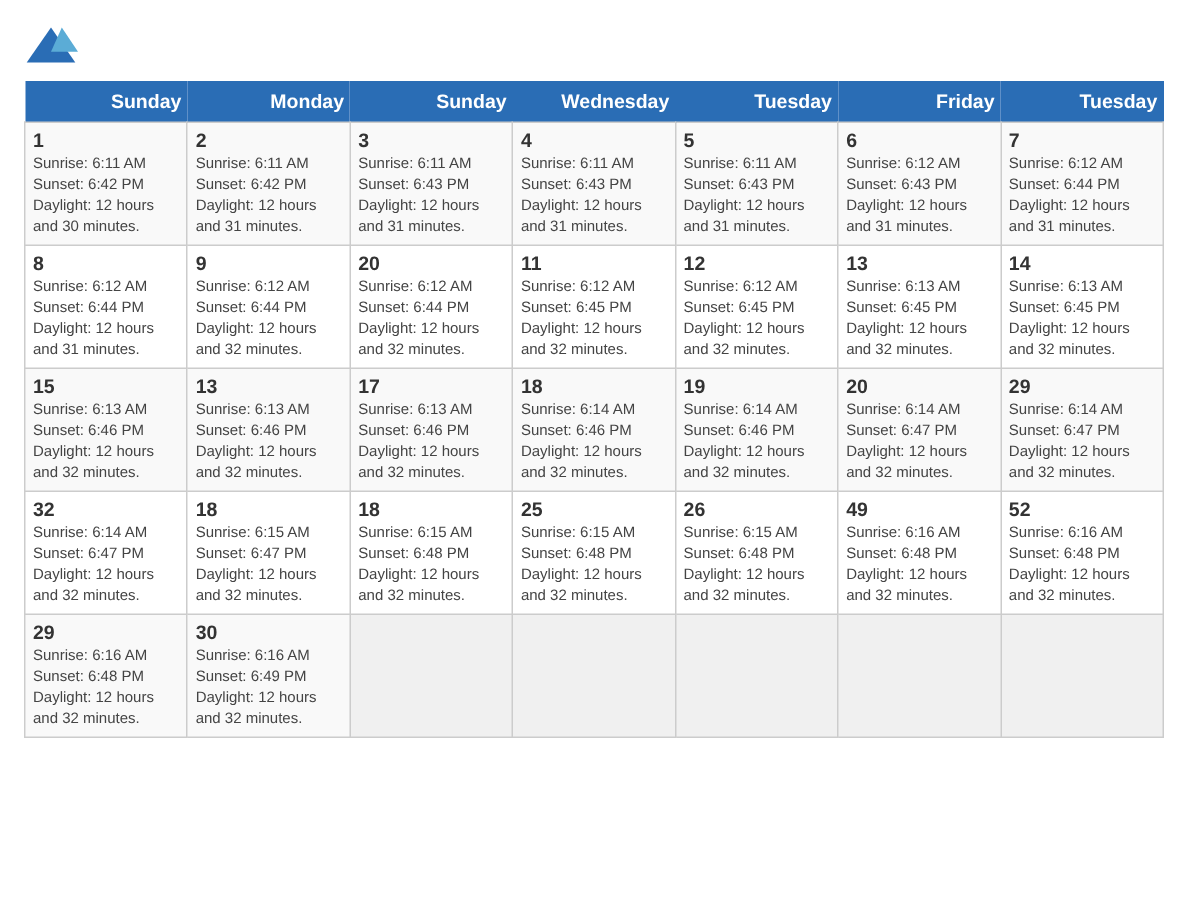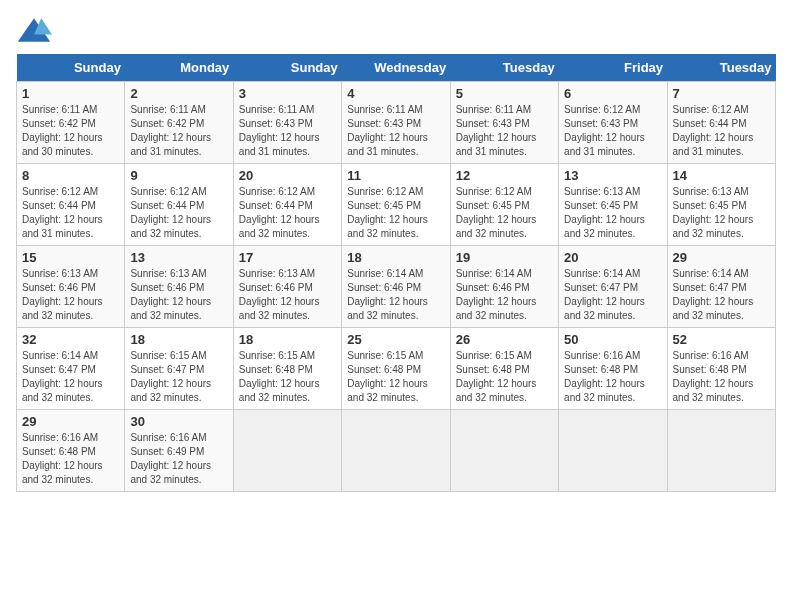--- a/index.html
+++ b/index.html
@@ -332,21 +332,21 @@
       </td>
         <td>
         <span class="day-num">26</span>
         <div class="day-info">
           Sunrise: 6:15 AM<br>
           Sunset: 6:48 PM<br>
           Daylight: 12 hours and 32 minutes.
         </div>
       </td>
         <td>
-        <span class="day-num">50</span>
+        <span class="day-num">49</span>
         <div class="day-info">
           Sunrise: 6:16 AM<br>
           Sunset: 6:48 PM<br>
           Daylight: 12 hours and 32 minutes.
         </div>
       </td>
         <td>
         <span class="day-num">52</span>
         <div class="day-info">
           Sunrise: 6:16 AM<br>

